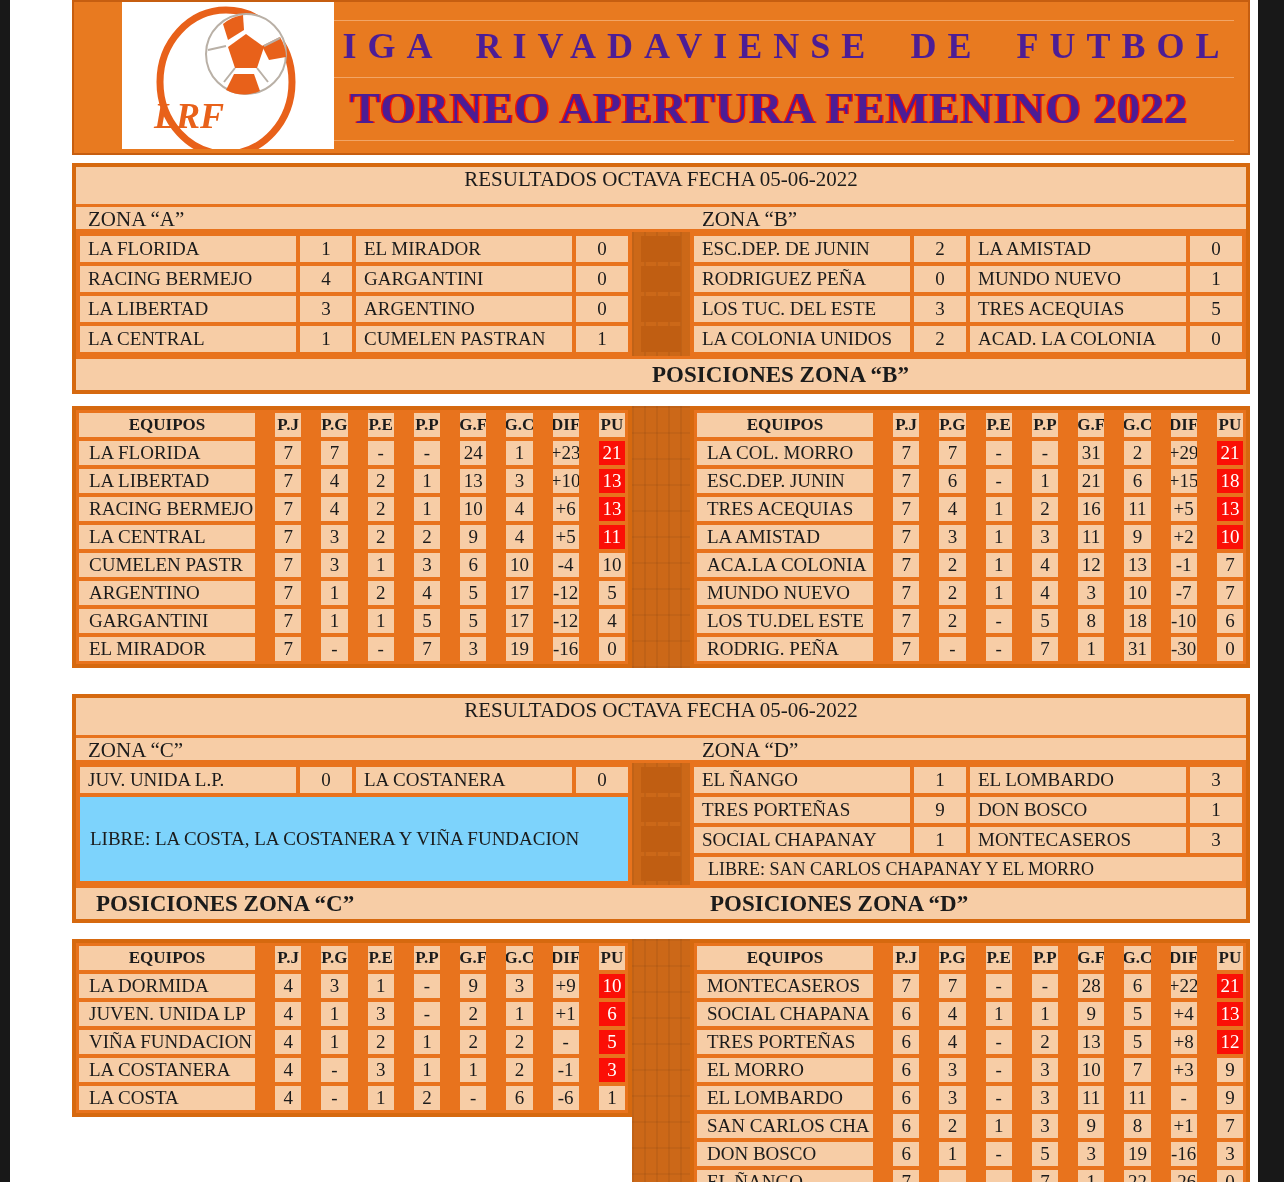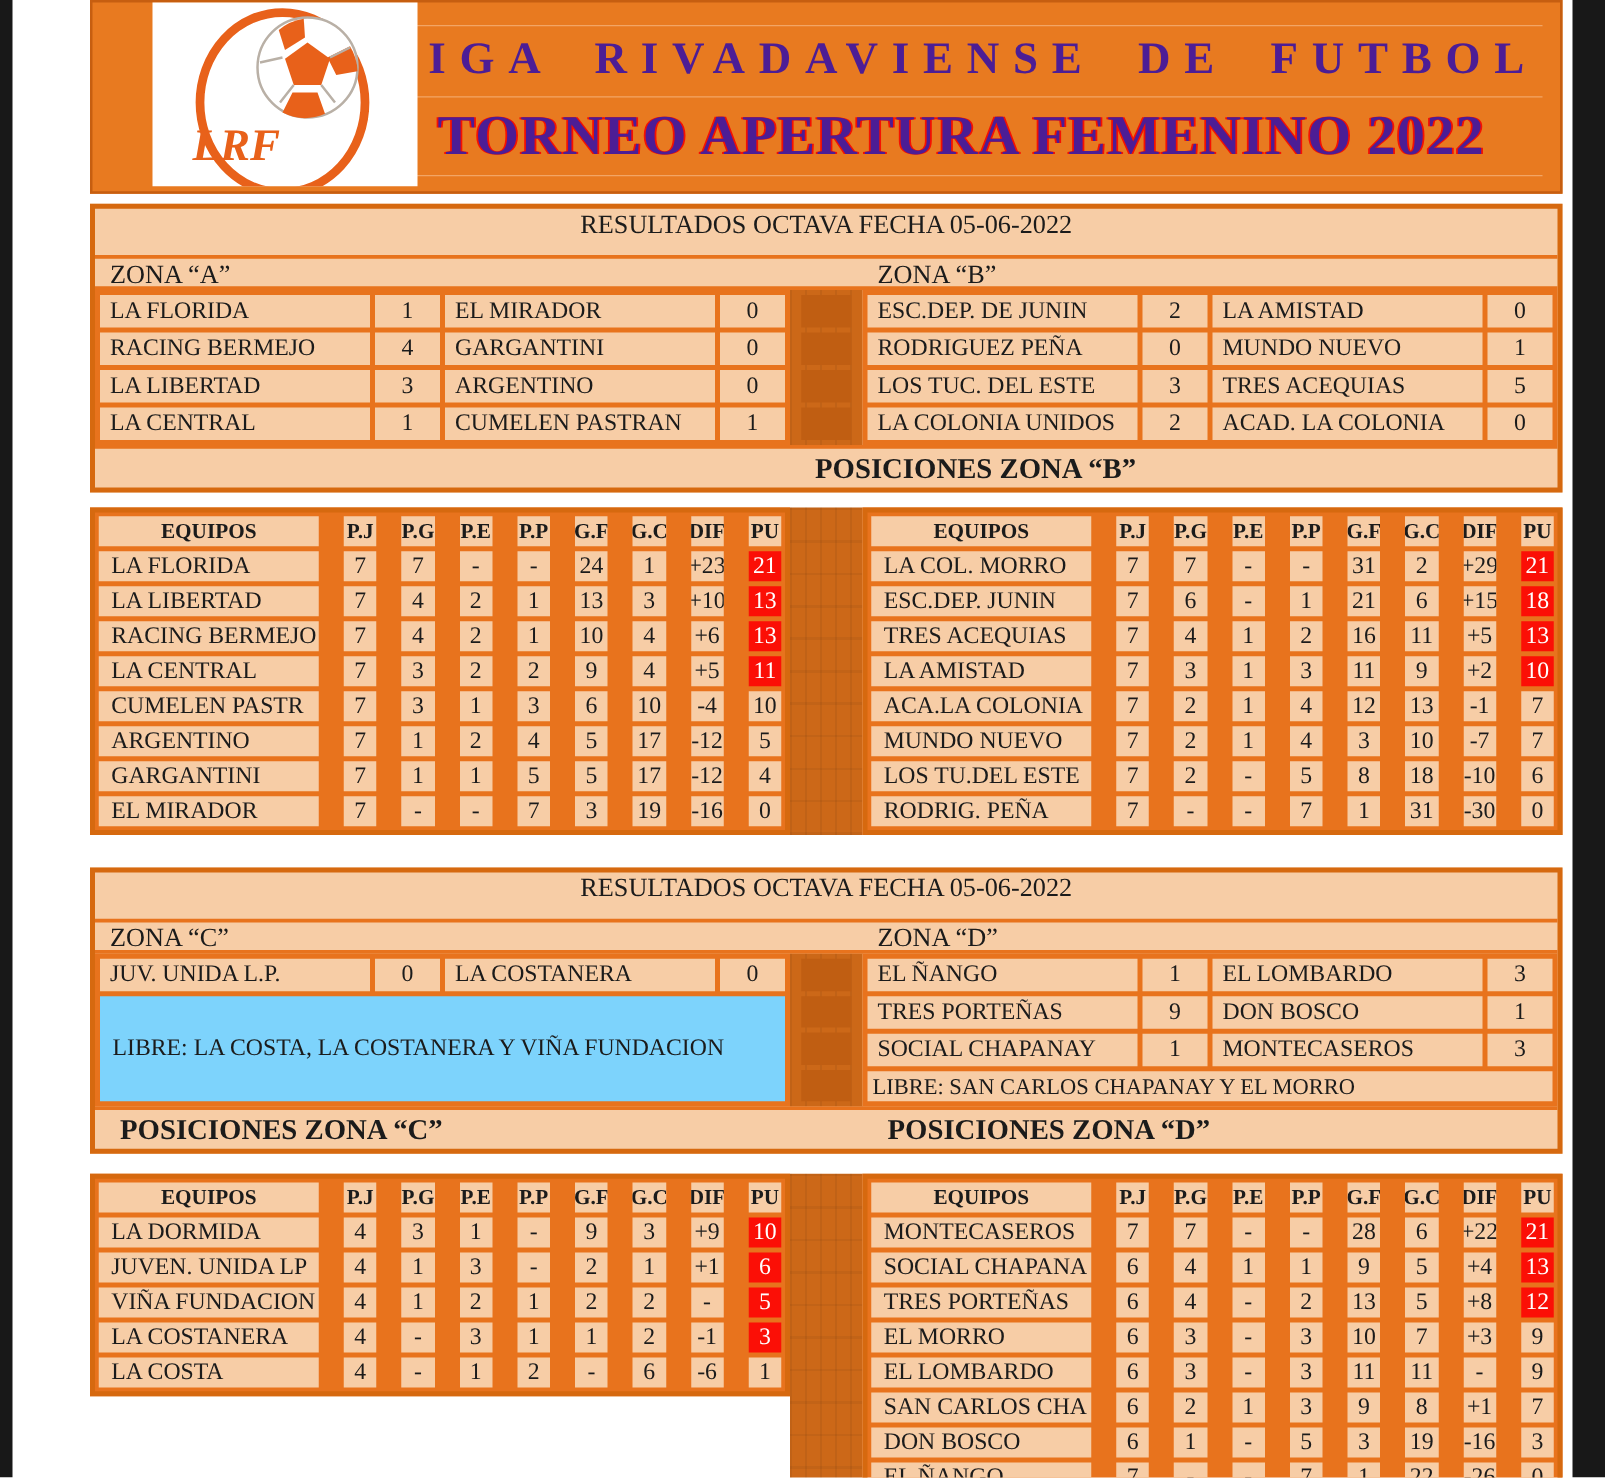--- a/index.html
+++ b/index.html
@@ -37,21 +37,21 @@
   .res-body { display:grid; grid-template-columns:1fr 58px 1fr; border-bottom:3px solid #E8731D; }
   .res-half { background:#E8731D; padding:4px; display:flex; flex-direction:column; gap:4px; }
   .rows { display:flex; flex-direction:column; gap:4px; }
   .match-row { display:grid; grid-template-columns:1fr 52px 1fr 52px; gap:4px; height:26px; }
   .match-row .cell { background:#F7CDA6; display:flex; align-items:center;
                      padding:0 8px; font-size:19px; white-space:nowrap; overflow:hidden; }
   .match-row .score { justify-content:center; padding:0; }
   .libre-block { flex:1; background:#7dd3fc; display:flex; align-items:center;
                  padding:0 10px; font-size:19px; }
   .libre-row { height:24px; background:#F7CDA6; display:flex; align-items:center;
-               padding:0 4px; font-size:18px; }
+               padding:0 14px; font-size:18px; }
   .res-div { background:#CC6818; padding:4px 9px; display:flex; flex-direction:column; gap:4px;
              background-image:repeating-linear-gradient(90deg, rgba(0,0,0,.06) 0 2px, transparent 2px 12px); }
   .res-div i { flex:1; display:block; background:#C05E12; }
 
   .pos-row { display:grid; grid-template-columns:1fr 58px 1fr; height:31px; align-items:center;
              font-weight:bold; font-size:23px; }
   .pos-row span { padding-left:20px; white-space:nowrap; }
 
   
   .pair { display:grid; grid-template-columns:1fr 58px 1fr; align-items:start; }

